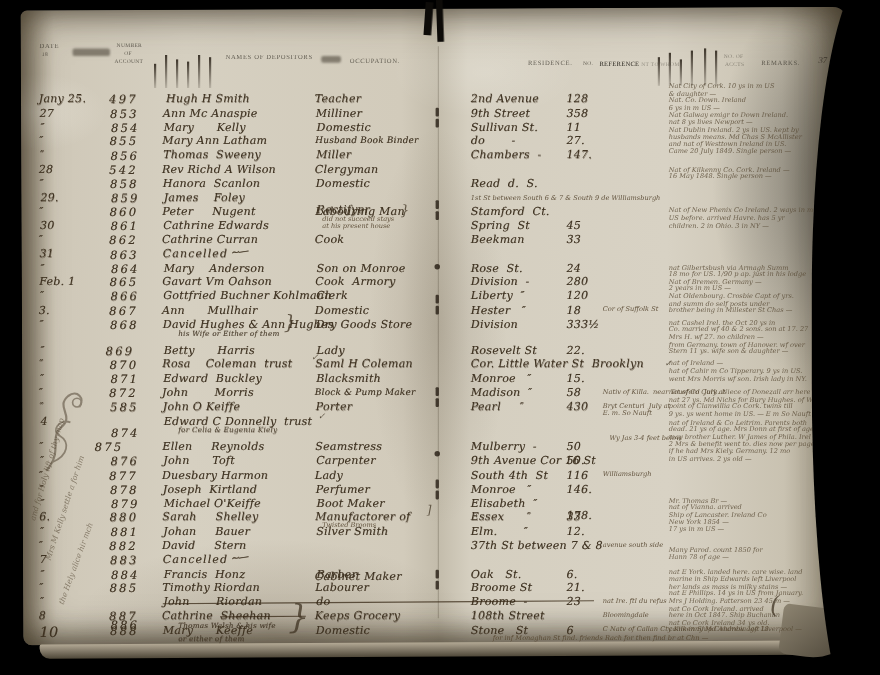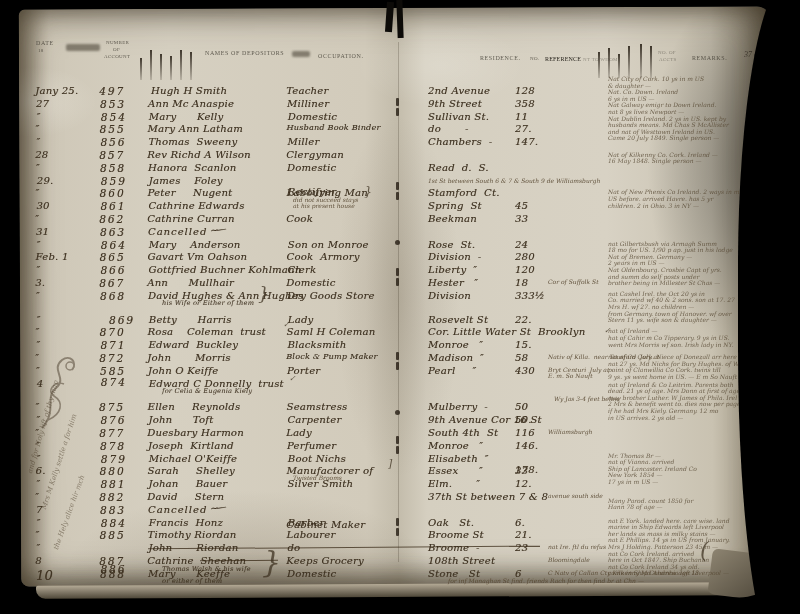--- a/index.html
+++ b/index.html
@@ -112,21 +112,21 @@
         <div class="abs hw" style="left:286.6px;top:123.39999999999999px;font-size:8px;">Husband Book Binder</div>
         <div class="abs hw" style="left:428px;top:123.39999999999999px;">do       -</div>
         <div class="abs hw" style="left:515px;top:123.39999999999999px;">27.</div>
         <div class="abs hw hw-date" style="left:36.4px;top:136.2px;">″</div>
         <div class="abs hw hw-acct" style="left:100.4px;top:136.2px;">856</div>
         <div class="abs hw" style="left:148.4px;top:136.2px;">Thomas  Sweeny</div>
         <div class="abs hw" style="left:287.4px;top:136.2px;">Miller</div>
         <div class="abs hw" style="left:428px;top:136.2px;">Chambers  -</div>
         <div class="abs hw" style="left:515px;top:136.2px;">147.</div>
         <div class="abs hw hw-date" style="left:35.2px;top:149px;">28</div>
-        <div class="abs hw hw-acct" style="left:99.2px;top:149px;">857</div>
+        <div class="abs hw hw-acct" style="left:99.2px;top:149px;">542</div>
         <div class="abs hw" style="left:147.2px;top:149px;">Rev Richd A Wilson</div>
         <div class="abs hw" style="left:286.2px;top:149px;">Clergyman</div>
         <div class="abs hw hw-date" style="left:36px;top:161.8px;">″</div>
         <div class="abs hw hw-acct" style="left:100px;top:161.8px;">858</div>
         <div class="abs hw" style="left:148px;top:161.8px;">Hanora  Scanlon</div>
         <div class="abs hw" style="left:287px;top:161.8px;">Domestic</div>
         <div class="abs hw" style="left:428px;top:161.8px;">Read  d.  S.</div>
         <div class="abs hw hw-date" style="left:36.8px;top:174.60000000000002px;">29.</div>
         <div class="abs hw hw-acct" style="left:100.8px;top:174.60000000000002px;">859</div>
         <div class="abs hw" style="left:148.8px;top:174.60000000000002px;">James    Foley</div>
@@ -180,21 +180,21 @@
         <div class="abs hw" style="left:515px;top:277.0000000000001px;">18</div>
         <div class="abs tiny" style="left:548px;top:278.0000000000001px;">Cor of Suffolk St</div>
         <div class="abs hw hw-date" style="left:36px;top:289.8000000000001px;">″</div>
         <div class="abs hw hw-acct" style="left:100px;top:289.8000000000001px;">868</div>
         <div class="abs hw" style="left:148px;top:289.8000000000001px;">David Hughes &amp; Ann Hughes</div>
         <div class="abs hw hw-sub" style="left:162px;top:299.3000000000001px;">his Wife or Either of them</div>
         <div class="abs hw" style="left:287px;top:289.8000000000001px;">Dry Goods Store</div>
         <div class="abs hw" style="left:428px;top:289.8000000000001px;">Division</div>
         <div class="abs hw" style="left:515px;top:289.8000000000001px;">333½</div>
         <div class="abs hw hw-date" style="left:36.8px;top:313.60000000000014px;">″</div>
-        <div class="abs hw hw-acct" style="left:109px;top:313.60000000000014px;">869</div>
+        <div class="abs hw hw-acct" style="left:96px;top:313.60000000000014px;">869</div>
         <div class="abs hw" style="left:148.8px;top:313.60000000000014px;">Betty      Harris</div>
         <div class="abs hw" style="left:287.8px;top:313.60000000000014px;">Lady</div>
         <div class="abs hw" style="left:428px;top:313.60000000000014px;">Rosevelt St</div>
         <div class="abs hw" style="left:515px;top:313.60000000000014px;">22.</div>
         <div class="abs hw hw-date" style="left:35.6px;top:326.40000000000015px;">″</div>
         <div class="abs hw hw-acct" style="left:99.6px;top:326.40000000000015px;">870</div>
         <div class="abs hw" style="left:147.6px;top:326.40000000000015px;">Rosa    Coleman  trust</div>
         <div class="abs hw" style="left:286.6px;top:326.40000000000015px;">Saml H Coleman</div>
         <div class="abs hw" style="left:428px;top:326.40000000000015px;">Cor. Little Water St  Brooklyn</div>
         <div class="abs hw hw-date" style="left:36.4px;top:339.20000000000016px;">″</div>
@@ -212,25 +212,25 @@
         <div class="abs tiny" style="left:548px;top:353.00000000000017px;">Nativ of Killa.  near Tousford  July at</div>
         <div class="abs hw hw-date" style="left:36px;top:364.8000000000002px;">″</div>
         <div class="abs hw hw-acct" style="left:100px;top:364.8000000000002px;">585</div>
         <div class="abs hw" style="left:148px;top:364.8000000000002px;">John O Keiffe</div>
         <div class="abs hw" style="left:287px;top:364.8000000000002px;">Porter</div>
         <div class="abs hw" style="left:428px;top:364.8000000000002px;text-align:center;">Pearl     ″</div>
         <div class="abs hw" style="left:515px;top:364.8000000000002px;">430</div>
         <div class="abs tiny" style="left:548px;top:365.8000000000002px;">Bryt Centuri  July at</div>
         <div class="abs tiny" style="left:548px;top:372.3000000000002px;">E. m. So Nauft</div>
         <div class="abs hw hw-date" style="left:36.8px;top:377.6000000000002px;">4</div>
-        <div class="abs hw hw-acct" style="left:100.8px;top:376px;">874</div>
+        <div class="abs hw hw-acct" style="left:100.8px;top:388px;">874</div>
         <div class="abs hw" style="left:148.8px;top:377.6000000000002px;">Edward C Donnelly  trust</div>
         <div class="abs hw hw-sub" style="left:162px;top:387.1000000000002px;">for Celia &amp; Eugenia Kiely</div>
         <div class="abs hw hw-date" style="left:35.6px;top:401.4000000000002px;">″</div>
-        <div class="abs hw hw-acct" style="left:99px;top:401.4000000000002px;">875</div>
+        <div class="abs hw hw-acct" style="left:86px;top:401.4000000000002px;">875</div>
         <div class="abs hw" style="left:147.6px;top:401.4000000000002px;">Ellen     Reynolds</div>
         <div class="abs hw" style="left:286.6px;top:401.4000000000002px;">Seamstress</div>
         <div class="abs hw" style="left:428px;top:401.4000000000002px;">Mulberry  -</div>
         <div class="abs hw" style="left:515px;top:401.4000000000002px;">50</div>
         <div class="abs tiny" style="left:554px;top:395.4000000000002px;">Wy Jas 3-4 feet below</div>
         <div class="abs hw hw-date" style="left:36.4px;top:414.2000000000002px;">″</div>
         <div class="abs hw hw-acct" style="left:100.4px;top:414.2000000000002px;">876</div>
         <div class="abs hw" style="left:148.4px;top:414.2000000000002px;">John      Toft</div>
         <div class="abs hw" style="left:287.4px;top:414.2000000000002px;">Carpenter</div>
         <div class="abs hw" style="left:428px;top:414.2000000000002px;">9th Avenue Cor 16 St</div>
@@ -244,21 +244,21 @@
         <div class="abs tiny" style="left:548px;top:428.0000000000002px;">Williamsburgh</div>
         <div class="abs hw hw-date" style="left:36px;top:439.80000000000024px;">″</div>
         <div class="abs hw hw-acct" style="left:100px;top:439.80000000000024px;">878</div>
         <div class="abs hw" style="left:148px;top:439.80000000000024px;">Joseph  Kirtland</div>
         <div class="abs hw" style="left:287px;top:439.80000000000024px;">Perfumer</div>
         <div class="abs hw" style="left:428px;top:439.80000000000024px;">Monroe   ″</div>
         <div class="abs hw" style="left:515px;top:439.80000000000024px;">146.</div>
         <div class="abs hw hw-date" style="left:36.8px;top:452.60000000000025px;">″</div>
         <div class="abs hw hw-acct" style="left:100.8px;top:452.60000000000025px;">879</div>
         <div class="abs hw" style="left:148.8px;top:452.60000000000025px;">Michael O'Keiffe</div>
-        <div class="abs hw" style="left:287.8px;top:452.60000000000025px;">Boot Nichs</div>
+        <div class="abs hw" style="left:287.8px;top:452.60000000000025px;">Boot Maker</div>
         <div class="abs hw" style="left:428px;top:452.60000000000025px;">Elisabeth  ″</div>
         <div class="abs hw" style="left:515px;top:464px;">178.</div>
         <div class="abs hw hw-date" style="left:35.6px;top:465.40000000000026px;">6.</div>
         <div class="abs hw hw-acct" style="left:99.6px;top:465.40000000000026px;">880</div>
         <div class="abs hw" style="left:147.6px;top:465.40000000000026px;">Sarah     Shelley</div>
         <div class="abs hw" style="left:286.6px;top:465.40000000000026px;">Manufactorer of</div>
         <div class="abs tiny" style="left:293px;top:473.90000000000026px;">Twisted Brooms</div>
         <div class="abs hw" style="left:428px;top:465.40000000000026px;">Essex      ″</div>
         <div class="abs hw" style="left:515px;top:465.40000000000026px;">33</div>
         <div class="abs hw hw-date" style="left:36.4px;top:478.2000000000003px;">″</div>

